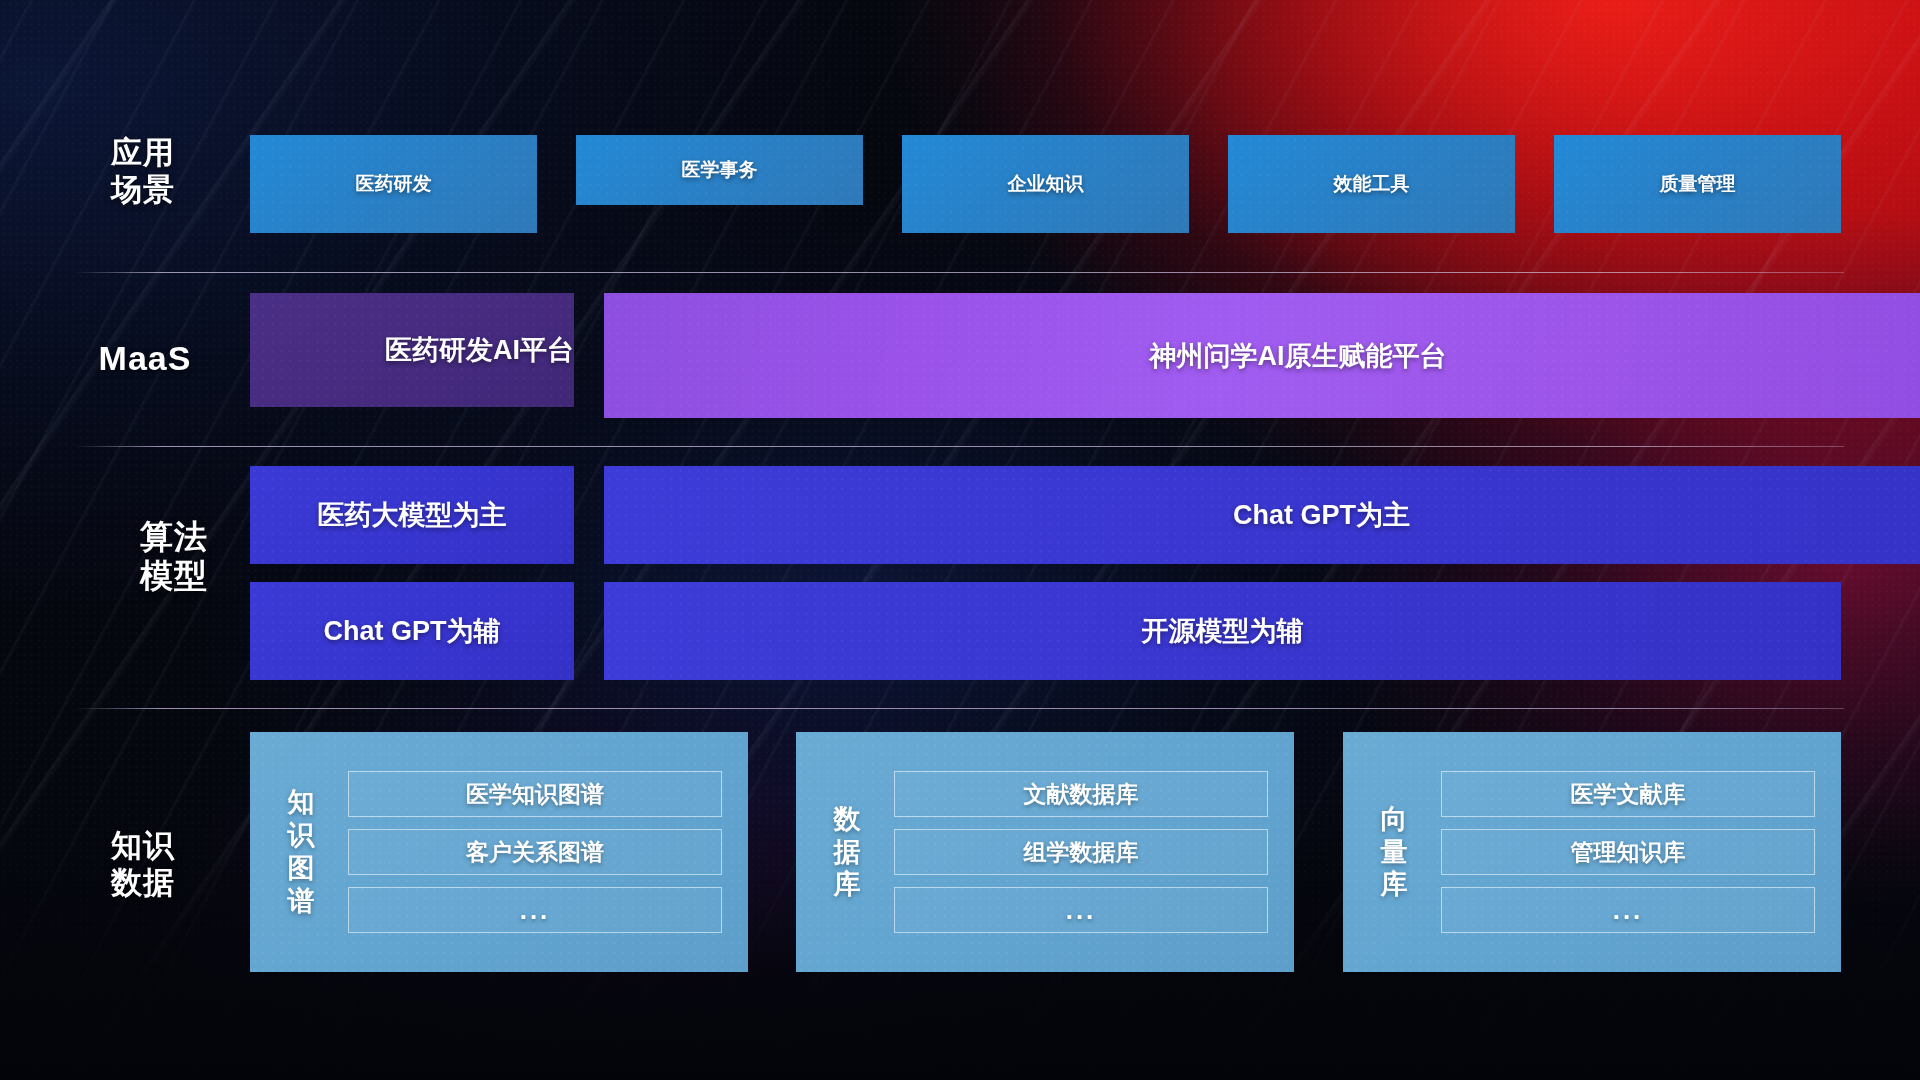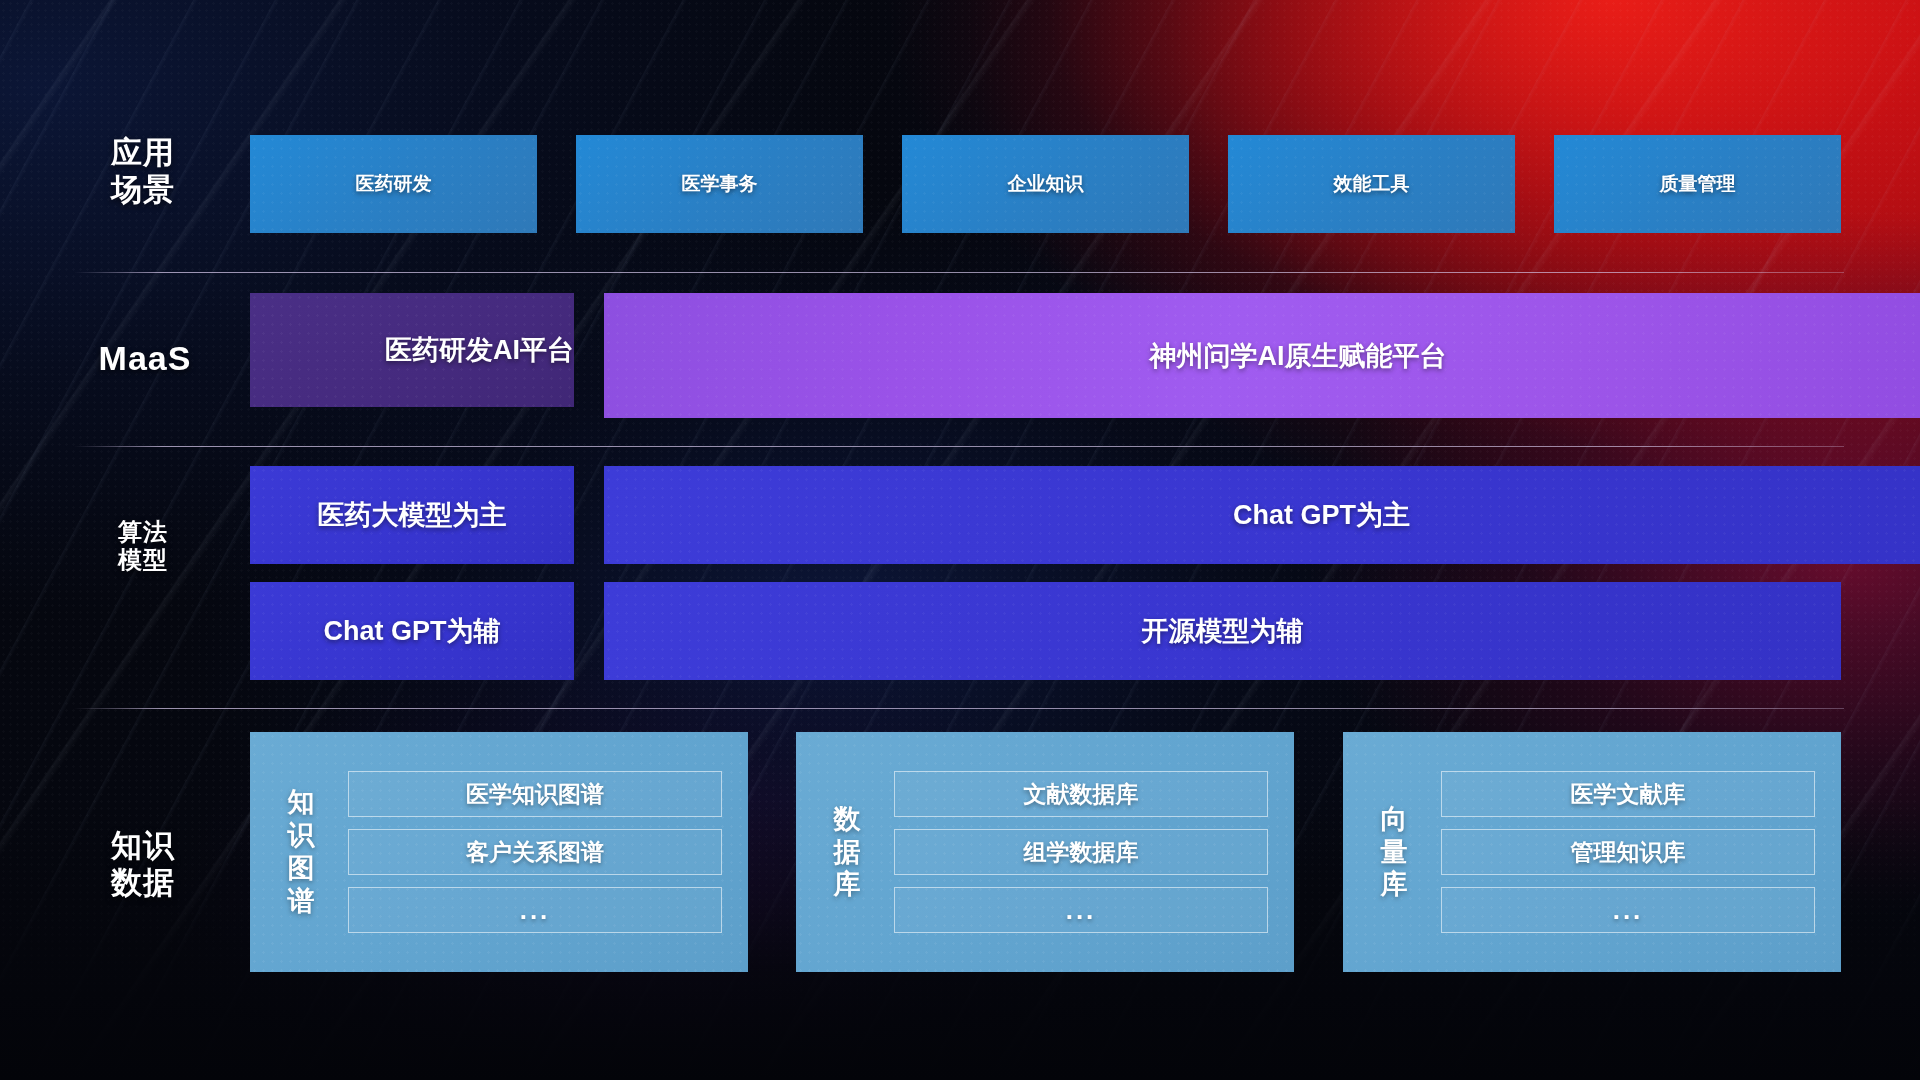--- a/index.html
+++ b/index.html
@@ -159,21 +159,21 @@
 <div id="frame">
 
   <div class="rowLabel" style="left:78px; top:135px; width:130px; font-size:31px;">
     <div>应用</div>
     <div>场景</div>
   </div>
 
   <div class="cell appBox" style="left:250px; top:135px; width:287px; height:98px;">
     <span>医药研发</span>
   </div>
-  <div class="cell appBox" style="left:576px; top:135px; width:287px; height:98px;text-align:center;">
+  <div class="cell appBox" style="left:576px; top:135px; width:287px; height:70px;text-align:center;">
     <span>医学事务</span>
   </div>
   <div class="cell appBox" style="left:902px; top:135px; width:287px; height:98px;">
     <span>企业知识</span>
   </div>
   <div class="cell appBox" style="left:1228px; top:135px; width:287px; height:98px;">
     <span>效能工具</span>
   </div>
   <div class="cell appBox" style="left:1554px; top:135px; width:287px; height:98px;">
     <span>质量管理</span>
@@ -187,21 +187,21 @@
 
   <div class="cell maasDark" style="left:250px; top:293px; width:324px; height:114px;justify-content:flex-end;">
     <span>医药研发AI平台</span>
   </div>
   <div class="cell maasBright" style="left:604px; top:293px; width:1388px; height:125px;">
     <span>神州问学AI原生赋能平台</span>
   </div>
 
   <div class="divider" style="left:74px; top:446px; width:1770px;"></div>
 
-  <div class="rowLabel" style="left:78px; top:518px; width:130px; font-size:24px;">
+  <div class="rowLabel" style="left:78px; top:518px; width:130px; font-size:33px;text-align:right;">
     <div>算法</div>
     <div>模型</div>
   </div>
 
   <div class="cell algoBox" style="left:250px; top:466px; width:324px; height:98px;">
     <span>医药大模型为主</span>
   </div>
   <div class="cell algoBoxWide" style="left:604px; top:466px; width:1435px; height:98px;">
     <span>Chat GPT为主</span>
   </div>

